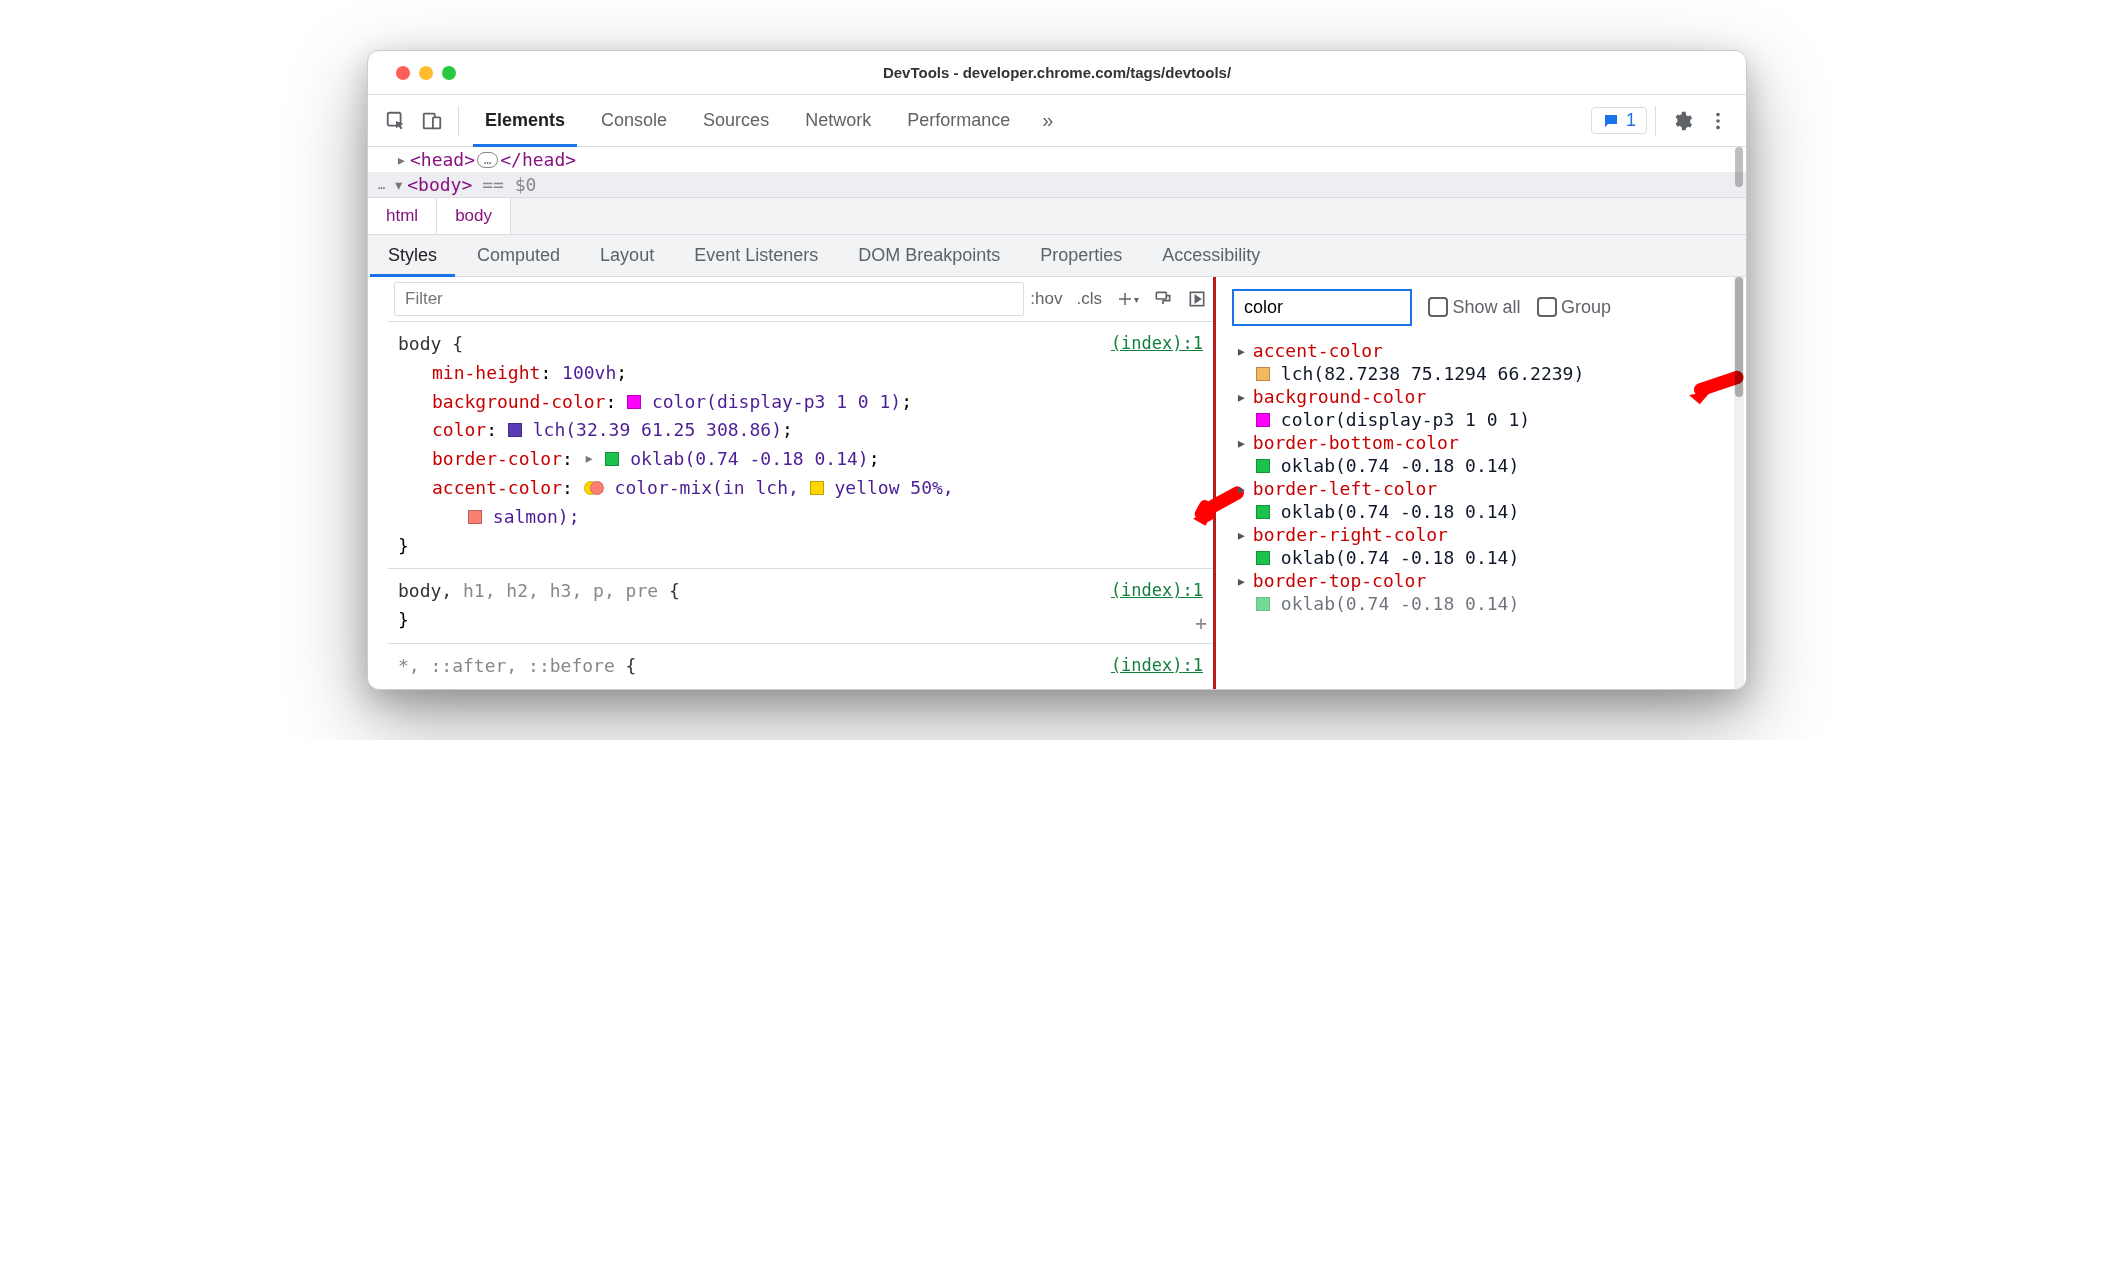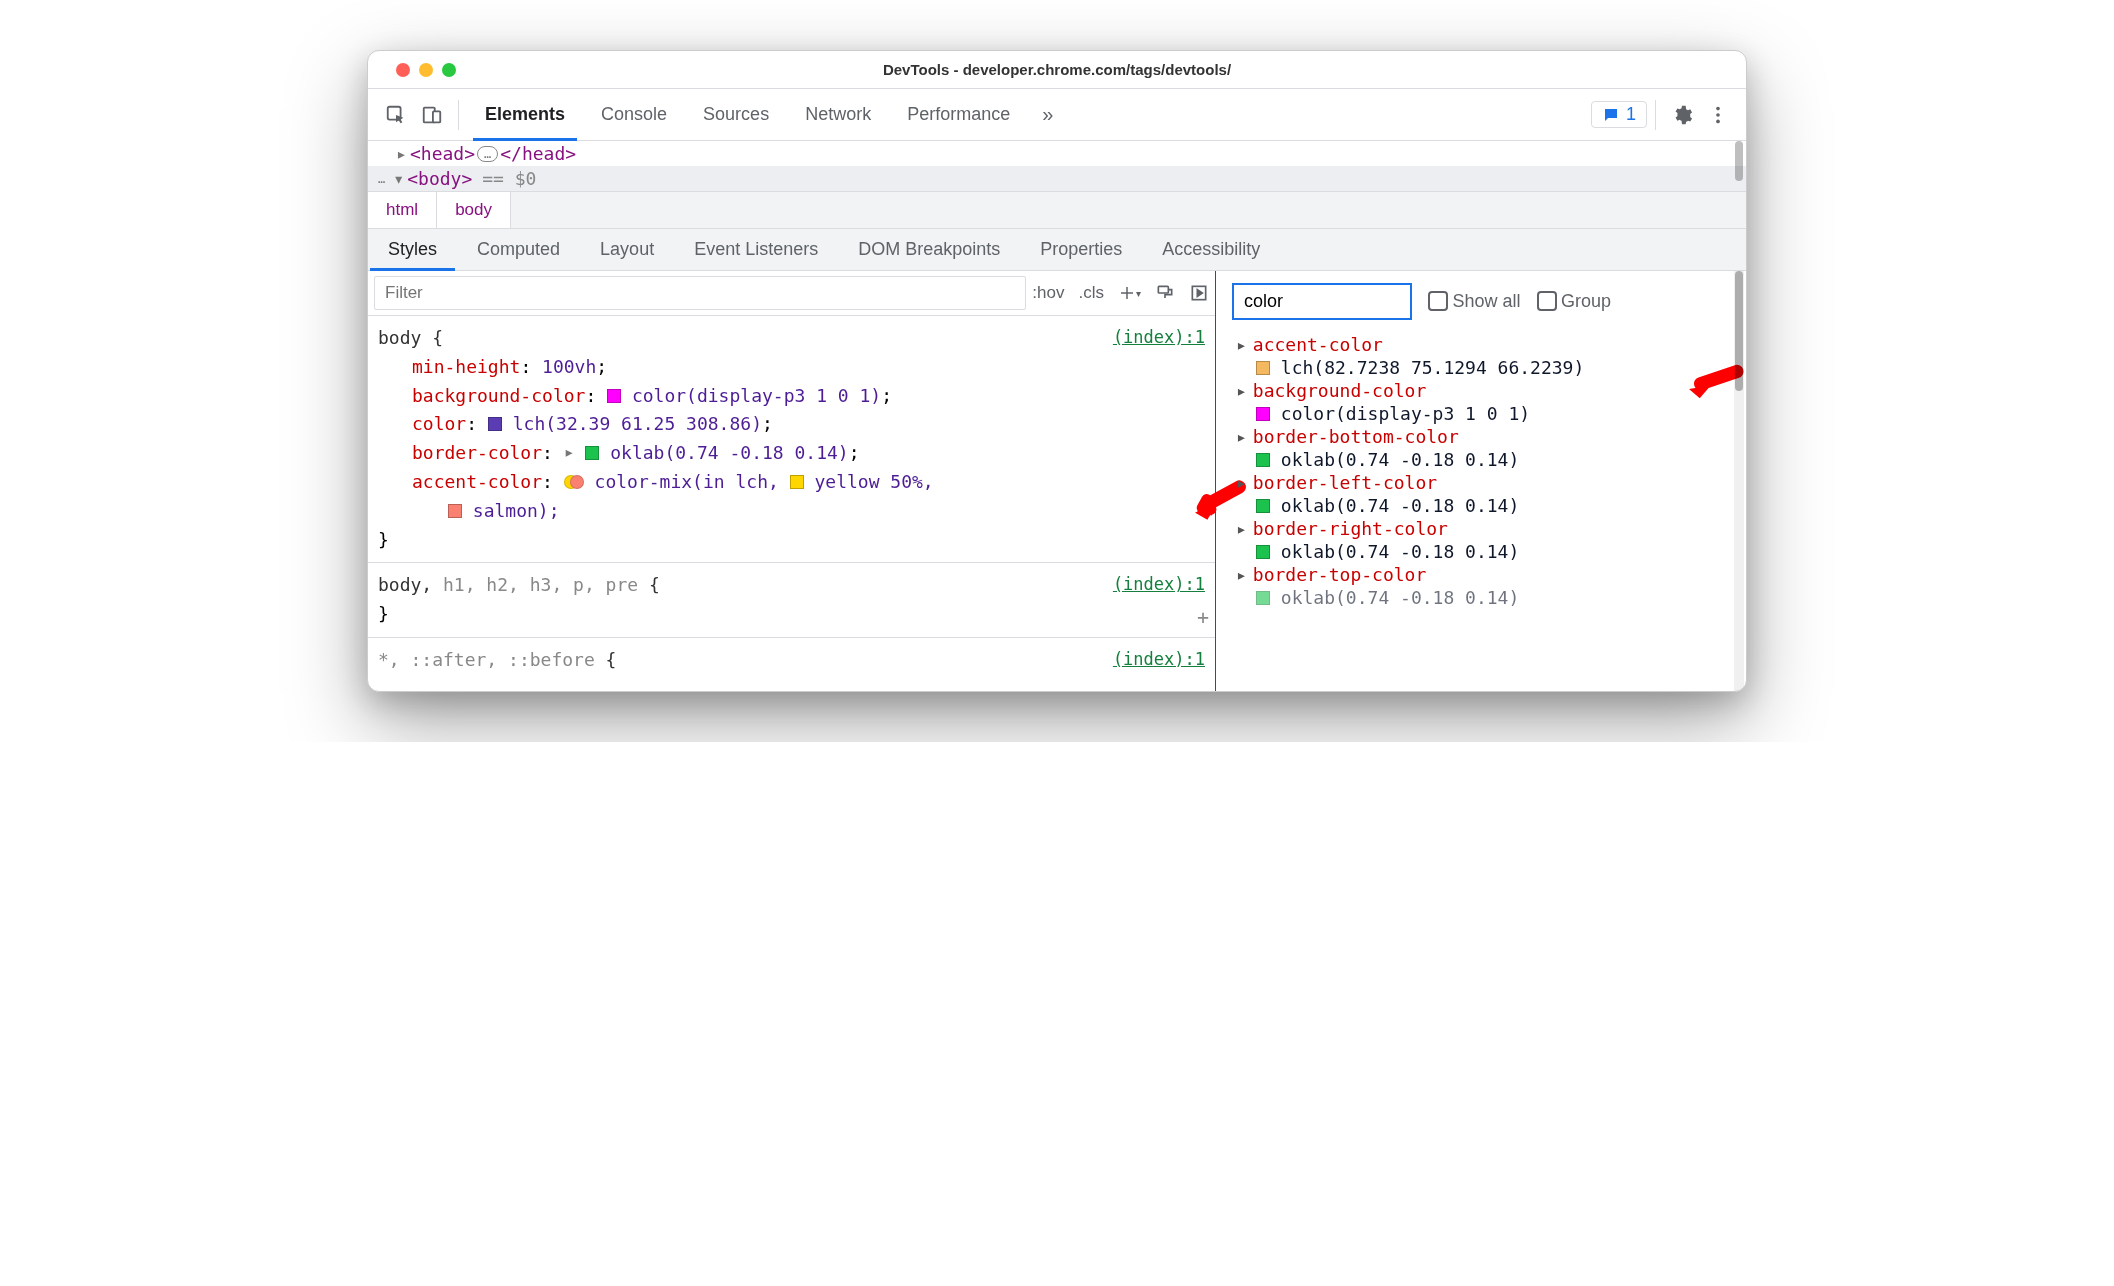--- a/index.html
+++ b/index.html
@@ -14,21 +14,21 @@
 .window {
   width: 1380px;
   background: #fff;
   border: 1px solid #ccc;
   border-radius: 12px;
   box-shadow: 0 30px 80px rgba(0,0,0,0.35), 0 10px 30px rgba(0,0,0,0.2);
   overflow: hidden;
   position: relative;
 }
 .titlebar {
-  height: 38px;
+  height: 44px;
   display: flex;
   align-items: center;
   padding: 0 28px;
   border-bottom: 1px solid #dadce0;
   position: relative;
   text-decoration: underline;
 }
 .traffic { display: flex; gap: 9px; }
 .dot { width: 14px; height: 14px; border-radius: 50%; }
 .dot.red { background: #ff5f57; }
@@ -132,21 +132,21 @@
   position: relative;
 }
 .stab.active { color: #202124; }
 .stab.active::after {
   content: "";
   position: absolute;
   left: 2px; right: 2px; bottom: -1px;
   height: 3px; background: #1a73e8;
 }
 .panels { display: flex; border-top: none; }
-.left-pane { flex: 1; border-right: 1px solid #b91c1c; min-width: 0; position: relative; }
+.left-pane { flex: 1; border-right: 3px solid #b91c1c; min-width: 0; position: relative; margin-left: 20px; }
 .right-pane { width: 530px; position: relative; }
 .filter-bar {
   display: flex; align-items: center;
   border-bottom: 1px solid #dadce0;
   padding: 4px 6px;
   gap: 6px;
 }
 .filter-input {
   flex: 1;
   border: 1px solid #dadce0;
@@ -378,21 +378,21 @@
 
       <div class="css-block" style="position:relative">
         <div class="sel-line">
           <span class="selector"><span>body,</span><span class="dim"> h1, h2, h3, p, pre</span> {</span>
           <a class="source-link">(index):1</a>
         </div>
         <div>}</div>
         <span class="add-rule-plus">+</span>
       </div>
 
-      <div class="css-block" style="border-bottom:none;padding-bottom:16px">
+      <div class="css-block" style="border-bottom:none;padding-bottom:8px">
         <div class="sel-line">
           <span class="selector"><span class="dim">*, ::after, ::before</span> {</span>
           <a class="source-link">(index):1</a>
         </div>
       </div>
     </div>
 
     <div class="right-pane">
       <div class="right-filter">
         <input class="right-input" value="color" style="">

